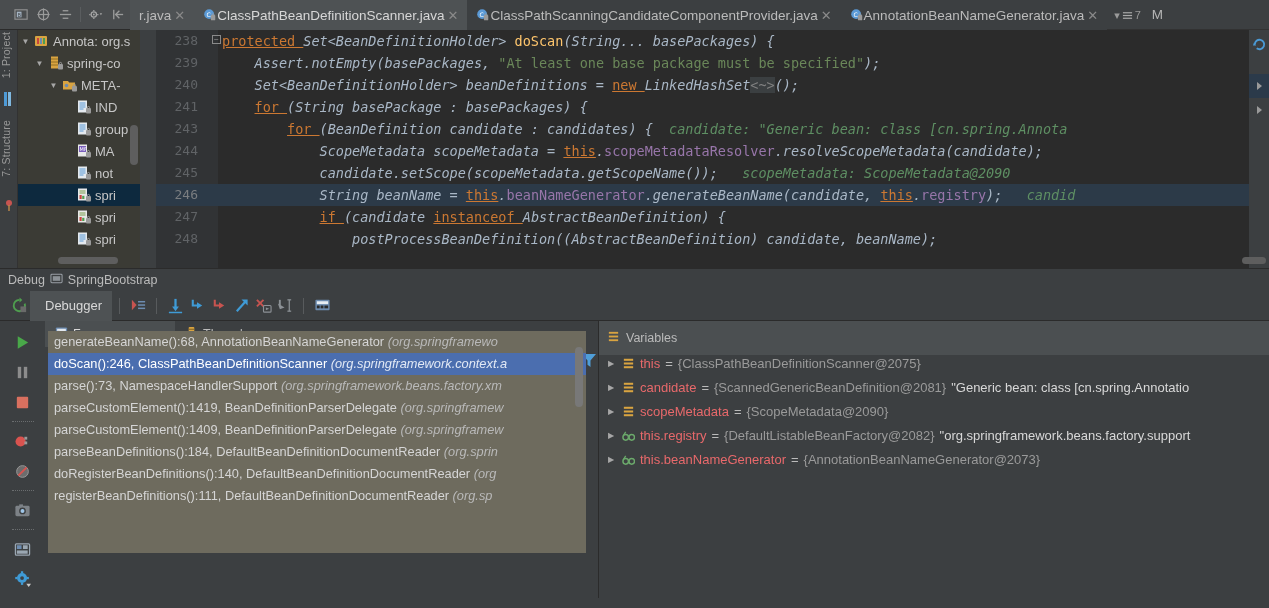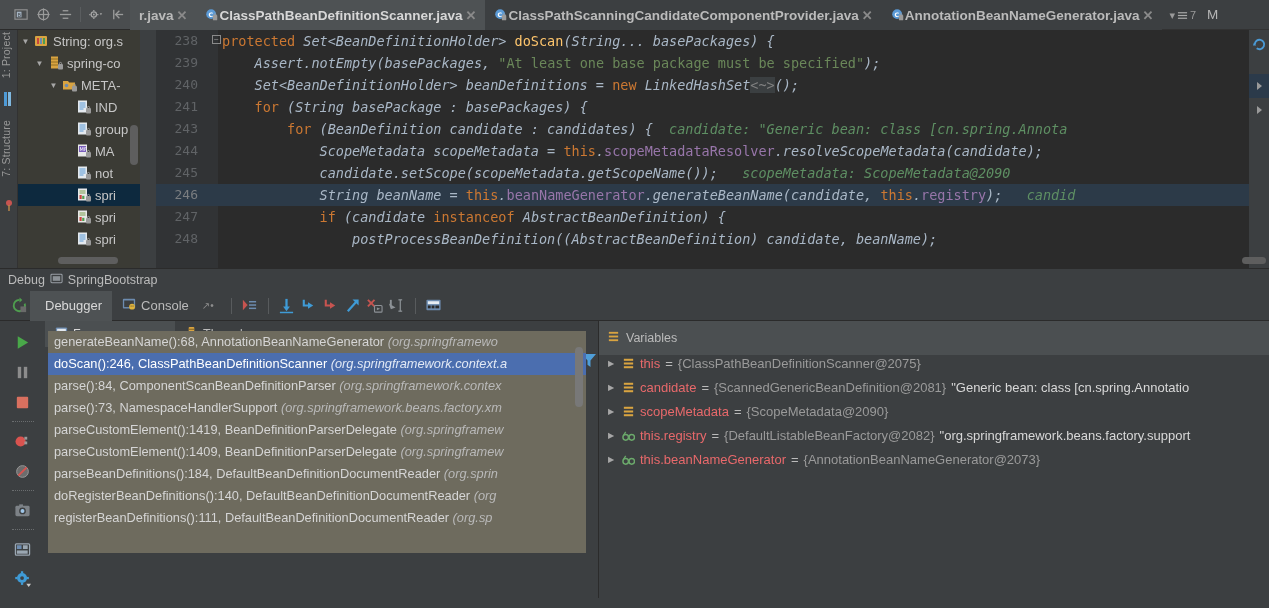--- a/index.html
+++ b/index.html
@@ -22,21 +22,21 @@
     display: flex; align-items: center; gap: 7px; padding-left: 14px;
     border-bottom: 1px solid #2b2b2b;
   }
   .tb-ico { width: 15px; height: 15px; opacity: .85; display:block; }
   .vdiv { width: 1px; height: 15px; background: #5a5d5f; }
 
   .tab {
     display: flex; align-items: center; gap: 0;
     padding: 0 9px 0 9px; height: 30px;
     font-size: 13.5px; color: #bbbbbb; white-space: nowrap;
-    position: relative; cursor: default; font-weight: bold;
+    position: relative; cursor: default;
   }
   .tab.sel { background: #4e5254; color: #d7d7d7; }
   .tab.active-editor { background: #3c3f41; }
   .tab .cls-ico { width: 14px; height: 14px; flex: 0 0 14px; }
   .tab .xbtn { font-size: 13px; color: #8a8a8a; margin-left: 3px; }
   .tab-partial { background: #4e5254; }
   .tab-overflow {
     display:flex; align-items:center; gap:2px; padding: 0 7px;
     color: #9a9a9a; font-size: 11px; height:30px;
   }
@@ -92,21 +92,21 @@
   }
   .lnum {
     position:absolute; left:0; width:42px; text-align:right;
     font-family:"DejaVu Sans Mono", monospace; font-size: 13px; color:#606366;
   }
   .ctext { position:absolute; left: 66px; white-space: pre; }
   .cline.hl-bp { background: #3a2626; }
   .cline.hl-cur { background: #2c3a48; }
   .cline.hl-bp .lnum, .cline.hl-cur .lnum { color:#7a7d80; }
 
-  .kw { color:#cc7832; }
+  .kw { color:#cc7832;text-decoration:underline; }
   .str { color:#6a8759; }
   .typ { color:#a9b7c6;font-style:italic; }
   .fld { color:#9876aa; }
   .mth { color:#ffc66d; }
   .ital { font-style: italic; }
   .inlinehint { color:#5e8f63; font-style: italic; }
   .diamond { background:#3b3f41; color:#808080; }
 
   .bp-dot {
     position:absolute; left:46px; top:6px; width:10px; height:10px;
@@ -368,21 +368,21 @@
   <div class="tree">
     <div id="tree-rows">
         <div class="tree-row" style="padding-left: 2px;">
           <span class="arrow">▼</span>
           <span class="ticon"><svg width="16" height="16" viewBox="0 0 16 16">
               <rect x="1" y="3" width="12" height="10" rx="1" fill="#d9a441"></rect>
               <rect x="3" y="5" width="2" height="6" fill="#c9453f"></rect>
               <rect x="6" y="5" width="2" height="6" fill="#6d8cb0"></rect>
               <rect x="9" y="5" width="2" height="6" fill="#4f9e4f"></rect>
             </svg></span>
-          <span>String: org.s</span>
+          <span>Annota: org.s</span>
         </div>
         <div class="tree-row" style="padding-left: 16px;">
           <span class="arrow">▼</span>
           <span class="ticon"><svg width="16" height="16" viewBox="0 0 16 16">
               <rect x="3" y="1.5" width="7" height="12" fill="#d9a441"></rect>
               <g stroke="#8a6a20" stroke-width=".9">
                 <line x1="3" y1="4" x2="10" y2="4"></line>
                 <line x1="3" y1="7" x2="10" y2="7"></line>
                 <line x1="3" y1="10" x2="10" y2="10"></line>
               </g>
@@ -572,33 +572,20 @@
           </svg>
       </span>
 
       <div class="dtab sel">
         <span>
           <svg width="0" height="0"></svg>
         </span>
         <span>Debugger</span>
       </div>
 
-      <div class="dtab">
-        <span>
-          <svg width="14" height="14" viewBox="0 0 16 16">
-              <rect x="1" y="2" width="14" height="11" rx="1" fill="#6d8cb0"></rect>
-              <rect x="2.5" y="4" width="11" height="7.5" fill="#3c3f41"></rect>
-              <circle cx="11.5" cy="11" r="3.3" fill="#e0b33a"></circle>
-              <circle cx="10.4" cy="10.3" r=".6" fill="#3c3f41"></circle>
-              <circle cx="12.6" cy="10.3" r=".6" fill="#3c3f41"></circle>
-            </svg>
-        </span>
-        <span>Console</span>
-        <span style="color:#8d8d8d;font-size:10px;margin-left:8px;">↗•</span>
-      </div>
 
       <span class="tool-sep"></span>
 
       <span class="tbtn">
         <svg width="17" height="17" viewBox="0 0 18 18">
             <polygon points="2,3 7,8.5 2,14" fill="#c75450"></polygon>
             <g stroke="#6d8cb0" stroke-width="1.6">
               <line x1="8.5" y1="5" x2="16" y2="5"></line>
               <line x1="8.5" y1="8.5" x2="16" y2="8.5"></line>
               <line x1="8.5" y1="12" x2="16" y2="12"></line>
@@ -798,21 +785,20 @@
               </svg>
           </span>
         </div>
       </div>
     </div>
 
     <div class="frames-list">
       <div id="frames-rows">
           <div class="frame-row"><span>generateBeanName():68, AnnotationBeanNameGenerator </span><span class="frame-pkg">(org.springframewo</span></div>
           <div class="frame-row sel"><span>doScan():246, ClassPathBeanDefinitionScanner </span><span class="frame-pkg">(org.springframework.context.a</span></div>
-          <div class="frame-row"><span>parse():84, ComponentScanBeanDefinitionParser </span><span class="frame-pkg">(org.springframework.contex</span></div>
           <div class="frame-row"><span>parse():73, NamespaceHandlerSupport </span><span class="frame-pkg">(org.springframework.beans.factory.xm</span></div>
           <div class="frame-row"><span>parseCustomElement():1419, BeanDefinitionParserDelegate </span><span class="frame-pkg">(org.springframew</span></div>
           <div class="frame-row"><span>parseCustomElement():1409, BeanDefinitionParserDelegate </span><span class="frame-pkg">(org.springframew</span></div>
           <div class="frame-row"><span>parseBeanDefinitions():184, DefaultBeanDefinitionDocumentReader </span><span class="frame-pkg">(org.sprin</span></div>
           <div class="frame-row"><span>doRegisterBeanDefinitions():140, DefaultBeanDefinitionDocumentReader </span><span class="frame-pkg">(org</span></div>
           <div class="frame-row"><span>registerBeanDefinitions():111, DefaultBeanDefinitionDocumentReader </span><span class="frame-pkg">(org.sp</span></div>
         </div>
       <div class="frames-vscroll"></div>
     </div>
     <div class="frames-hscroll"></div>

